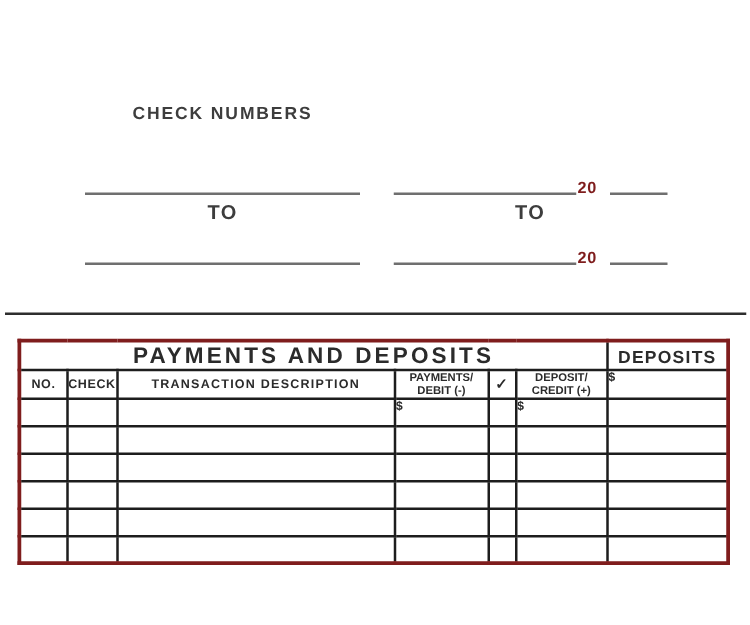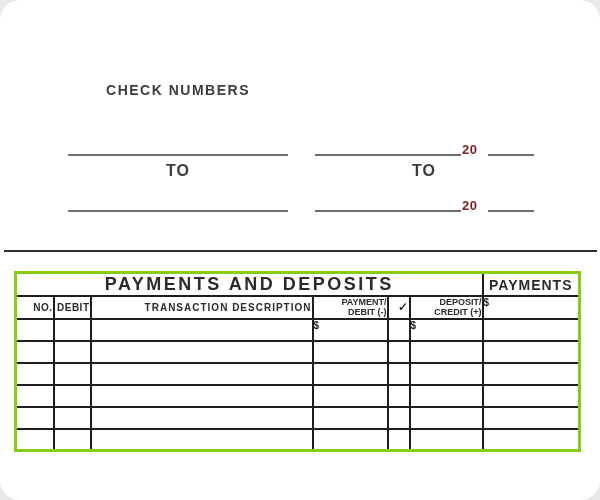--- a/index.html
+++ b/index.html
@@ -3,21 +3,20 @@
 <meta charset="utf-8">
 <style>
   html, body { margin: 0; padding: 0; background: #e9e9e9; }
   .sheet {
     position: relative;
     width: 600px;
     height: 500px;
     background: #ffffff;
     font-family: "Liberation Sans", sans-serif;
     overflow: hidden;
-    border-radius: 20px;
   }
   
   .stub-heading {
     position: absolute;
     font-weight: bold;
     font-size: 14px;
     letter-spacing: 1.5px;
     color: #3d3d3d;
     text-align: center;
   }
@@ -73,39 +72,39 @@
     top: 271px;
     border-collapse: collapse;
     table-layout: fixed;
   }
   .register td {
     border: 2px solid #1d1d1d;
     padding: 0;
     color: #2b2b2b;
     overflow: hidden;
   }
-  .register { border: 3px solid #84cc16; }
+  .register { border: 3px solid #7f1d1d; }
   .register tr { height: 22px; }
 
   .title-cell {
     text-align: center;
     font-weight: bold;
     font-size: 18px;
     letter-spacing: 2.5px;
     color: #383838;
   }
   .balance-head-cell {
     text-align: center;
     font-weight: bold;
     font-size: 14px;
     letter-spacing: 1px;
     color: #333333;
   }
   .col-head {
-    text-align: right;
+    text-align: center;
     font-weight: bold;
     font-size: 10px;
     letter-spacing: 0.5px;
     color: #333333;
   }
   .col-head-desc { letter-spacing: 1px; }
   .col-head-2line {
     font-size: 9px;
     line-height: 1.15;
     letter-spacing: 0;
@@ -149,27 +148,27 @@
       <col style="width:37px">
       <col style="width:222px">
       <col style="width:75px">
       <col style="width:22px">
       <col style="width:73px">
       <col style="width:97px">
     </colgroup>
     <tbody>
       <tr>
         <td colspan="6" class="title-cell">PAYMENTS AND DEPOSITS</td>
-        <td class="balance-head-cell">PAYMENTS</td>
+        <td class="balance-head-cell">DEPOSITS</td>
       </tr>
       <tr>
         <td class="col-head">NO.</td>
-        <td class="col-head">DEBIT</td>
+        <td class="col-head">CHECK</td>
         <td class="col-head col-head-desc">TRANSACTION DESCRIPTION</td>
-        <td class="col-head col-head-2line">PAYMENT/
+        <td class="col-head col-head-2line">PAYMENTS/
 DEBIT (-)</td>
         <td class="col-head check-head">✓</td>
         <td class="col-head col-head-2line">DEPOSIT/
 CREDIT (+)</td>
         <td class="currency-cell">$</td>
       </tr>
       <tr>
         <td></td>
         <td></td>
         <td></td>

